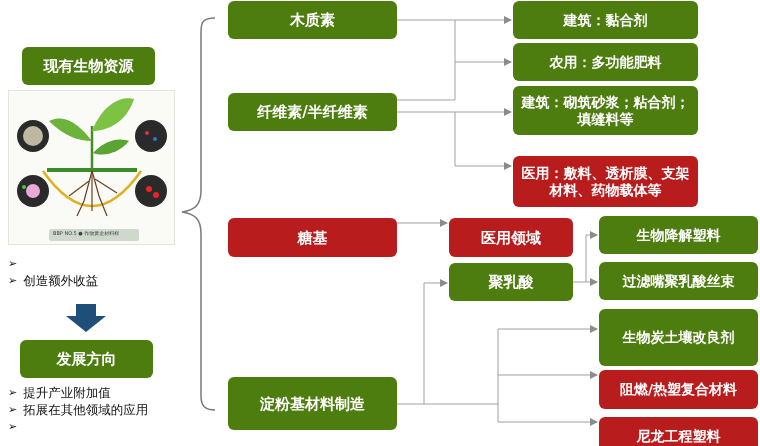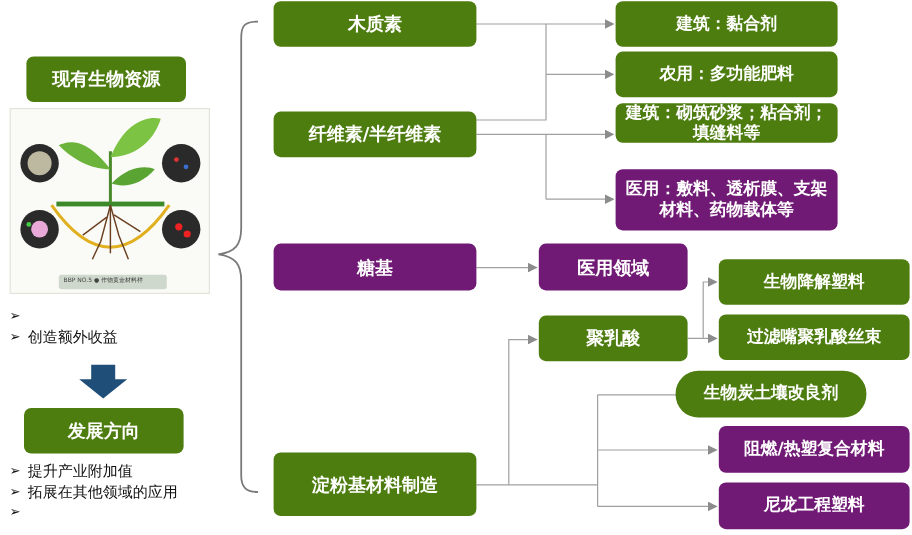--- a/index.html
+++ b/index.html
@@ -1,19 +1,19 @@
 <!DOCTYPE html>
 <html><head>
 <meta charset="utf-8">
 <style>
   html,body{margin:0;padding:0;background:#ffffff;}
   body{width:760px;height:446px;position:relative;overflow:hidden;font-family:"DejaVu Sans","Liberation Sans",sans-serif;}
   .box{position:absolute;border-radius:6px;color:#fff;font-weight:bold;display:flex;align-items:center;justify-content:center;text-align:center;box-sizing:border-box;line-height:1.2;}
   .orange{background:#4d7c0f;}
-  .blue{background:#701a75;}
+  .blue{background:#b91c1c;margin-top:15px;}
   .f15{font-size:15px;}
   .f14{font-size:14px;}
   .bullets{position:absolute;left:8px;font-size:12.5px;color:#111;line-height:17px;margin:0;padding:0;list-style:none;}
   .bullets li{display:flex;align-items:center;}
   .bullets .mk{font-size:11px;margin-right:6px;}
   #lines{position:absolute;left:0;top:0;}
   .plant{position:absolute;left:8px;top:90px;width:167px;height:155px;background:#fafaf6;border:1px solid #e4e4dc;box-sizing:border-box;overflow:hidden;}
 </style>
 </head>
 <body>
@@ -114,20 +114,20 @@
 <div class="box orange f15" style="left:228px;top:1px;width:169px;height:38px;">木质素</div>
 <div class="box orange f15" style="left:228px;top:93px;width:169px;height:38px;">纤维素/半纤维素</div>
 <div class="box blue f15" style="left:228px;top:203px;width:169px;height:39px;">糖基</div>
 <div class="box orange f15" style="left:228px;top:377px;width:169px;height:53px;">淀粉基材料制造</div>
 
 <div class="box blue f15" style="left:449px;top:203px;width:124px;height:39px;">医用领域</div>
 <div class="box orange f15" style="left:449px;top:263px;width:124px;height:38px;">聚乳酸</div>
 
 <div class="box orange f14" style="left:513px;top:1px;width:185px;height:38px;">建筑：黏合剂</div>
 <div class="box orange f14" style="left:513px;top:43px;width:185px;height:38px;">农用：多功能肥料</div>
-<div class="box orange f14" style="left:513px;top:86px;width:185px;height:33px;padding:0 8px;">建筑：砌筑砂浆；粘合剂；填缝料等</div>
+<div class="box orange f14" style="left:513px;top:86px;width:185px;height:49px;padding:0 8px;">建筑：砌筑砂浆；粘合剂；填缝料等</div>
 <div class="box blue f14" style="left:513px;top:141px;width:185px;height:51px;padding:0 8px;">医用：敷料、透析膜、支架材料、药物载体等</div>
 
 <div class="box orange f14" style="left:599px;top:216px;width:159px;height:38px;">生物降解塑料</div>
 <div class="box orange f14" style="left:599px;top:262px;width:159px;height:38px;">过滤嘴聚乳酸丝束</div>
-<div class="box orange f14" style="left:563px;top:309px;width:159px;height:39px;border-radius:19px;">生物炭土壤改良剂</div>
+<div class="box orange f14" style="left:599px;top:309px;width:159px;height:57px;">生物炭土壤改良剂</div>
 <div class="box blue f14" style="left:599px;top:355px;width:159px;height:39px;">阻燃/热塑复合材料</div>
 <div class="box blue f14" style="left:599px;top:402px;width:159px;height:39px;">尼龙工程塑料</div>
 
 </body></html>

